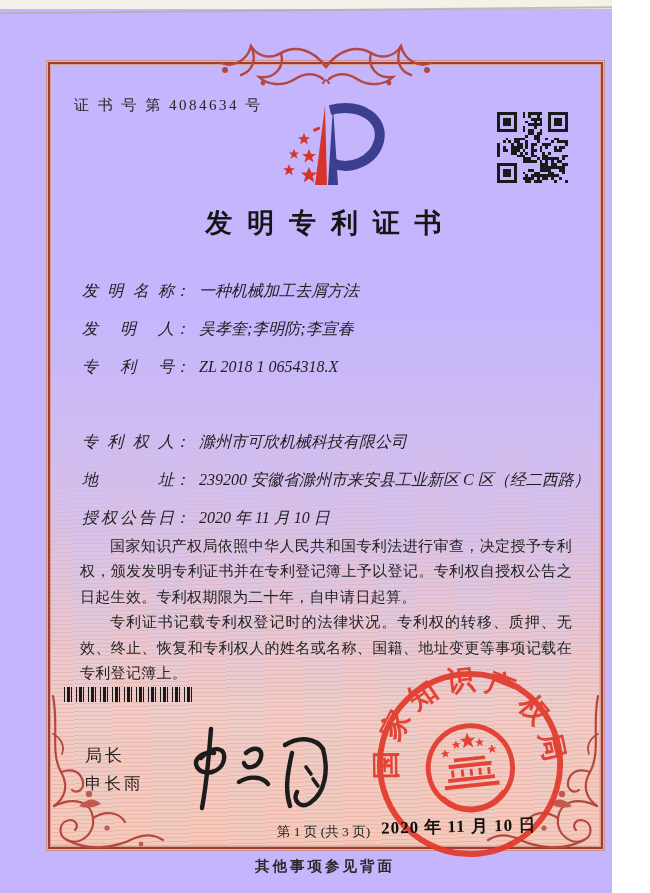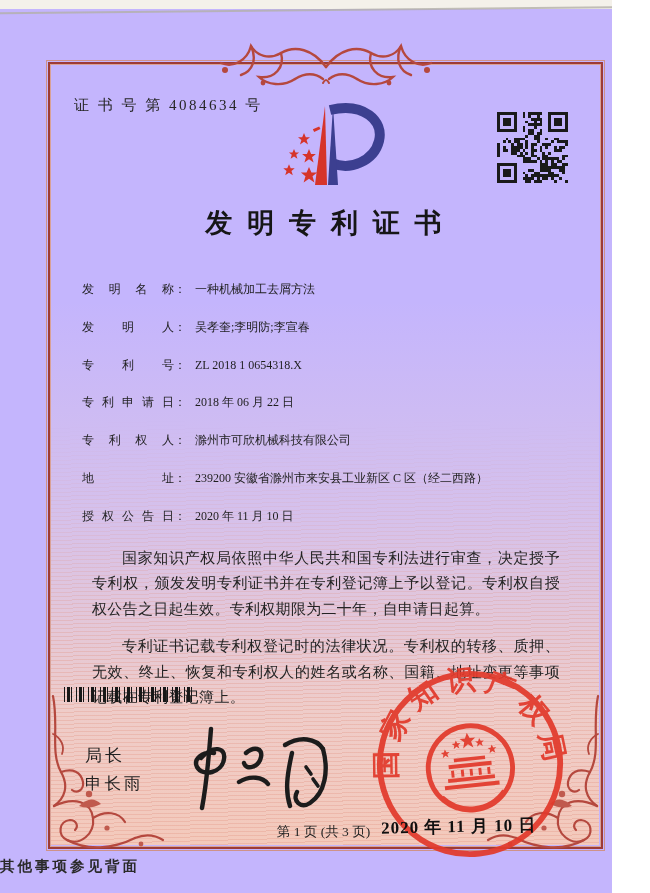--- a/index.html
+++ b/index.html
@@ -29,44 +29,44 @@
 
   .content{position:absolute;inset:0;z-index:5;}
 
   .cert-no{position:absolute;left:74px;top:96px;font-size:15px;letter-spacing:2.5px;color:#262626;}
   .logo{position:absolute;left:266px;top:101px;}
   .qr{position:absolute;left:497px;top:112px;width:71px;height:71px;}
 
   .title{position:absolute;left:48px;top:205px;width:551px;text-align:center;
          font-size:27px;font-weight:bold;color:#161616;letter-spacing:.55em;padding-left:.55em;box-sizing:border-box;}
 
-  .row{position:absolute;left:82px;width:520px;font-size:12px;white-space:nowrap;}
+  .row{position:absolute;left:82px;width:520px;font-size:16px;white-space:nowrap;font-style:italic;}
   .row .lbl{display:inline-block;width:92px;text-align:justify;text-align-last:justify;vertical-align:bottom;}
   .row .val{margin-left:9px;}
   .row .g2{position:absolute;left:240px;top:0;}
   .r0{top:281px}.r1{top:319px}.r2{top:357px}.r3{top:394px}.r4{top:432px}.r5{top:470px}.r6{top:508px}
 
   .body-text{position:absolute;left:80px;top:534px;width:492px;font-size:15px;
              line-height:25.4px;text-align:justify;letter-spacing:.3px;color:#242424;}
-  .body-text p{margin:12px;text-indent:2em;}
+  .body-text p{margin:0;text-indent:2em;}
 
   .barcode{position:absolute;left:64px;top:687px;width:129px;height:15px;
     background:repeating-linear-gradient(90deg,#181818 0 1.5px,transparent 1.5px 3px,
       #181818 3px 6px,transparent 6px 7.5px,#181818 7.5px 8.5px,transparent 8.5px 12px);}
 
   .director-title{position:absolute;left:85px;top:744px;font-size:17px;letter-spacing:3px;color:#222;}
   .director-name{position:absolute;left:85px;top:773px;font-size:16.5px;letter-spacing:3px;color:#222;}
   .signature{position:absolute;left:173px;top:722px;}
 
   .seal{position:absolute;left:372px;top:666px;opacity:.93;transform:rotate(-6deg);}
   .seal-date{position:absolute;left:381px;top:815px;font-size:17px;font-weight:bold;
              letter-spacing:1px;color:#101010;transform:rotate(-1.2deg);}
 
   .page-info{position:absolute;left:48px;top:823px;width:551px;text-align:center;font-size:13.5px;color:#242424;}
-  .back-note{position:absolute;left:0;top:857px;width:650px;font-size:14.5px;
+  .back-note{position:absolute;left:0;top:857px;width:650px;text-align:center;font-size:14.5px;
              font-weight:bold;letter-spacing:3px;color:#2a2a2a;}
 </style>
 </head>
 <body>
 
 <div class="page">
 
   <div class="scan-edge-top"></div>
   <div class="scan-edge"></div>
 
@@ -166,23 +166,20 @@
     <div class="title">发明专利证书</div>
 
     <div class="row r0">
       <span class="lbl">发明名称</span><span>：</span><span class="val">一种机械加工去屑方法</span>
     </div>
     <div class="row r1">
       <span class="lbl">发明人</span><span>：</span><span class="val">吴孝奎;李明防;李宣春</span>
     </div>
     <div class="row r2">
       <span class="lbl">专利号</span><span>：</span><span class="val">ZL 2018 1 0654318.X</span>
-    </div>
-    <div class="row r3">
-      <span class="lbl">专利申请日</span><span>：</span><span class="val">2018 年 06 月 22 日</span>
     </div>
     <div class="row r4">
       <span class="lbl">专利权人</span><span>：</span><span class="val">滁州市可欣机械科技有限公司</span>
     </div>
     <div class="row r5">
       <span class="lbl">地址</span><span>：</span><span class="val">239200 安徽省滁州市来安县工业新区 C 区（经二西路）</span>
     </div>
     <div class="row r6">
       <span class="lbl">授权公告日</span><span>：</span><span class="val">2020 年 11 月 10 日</span>
     </div>

